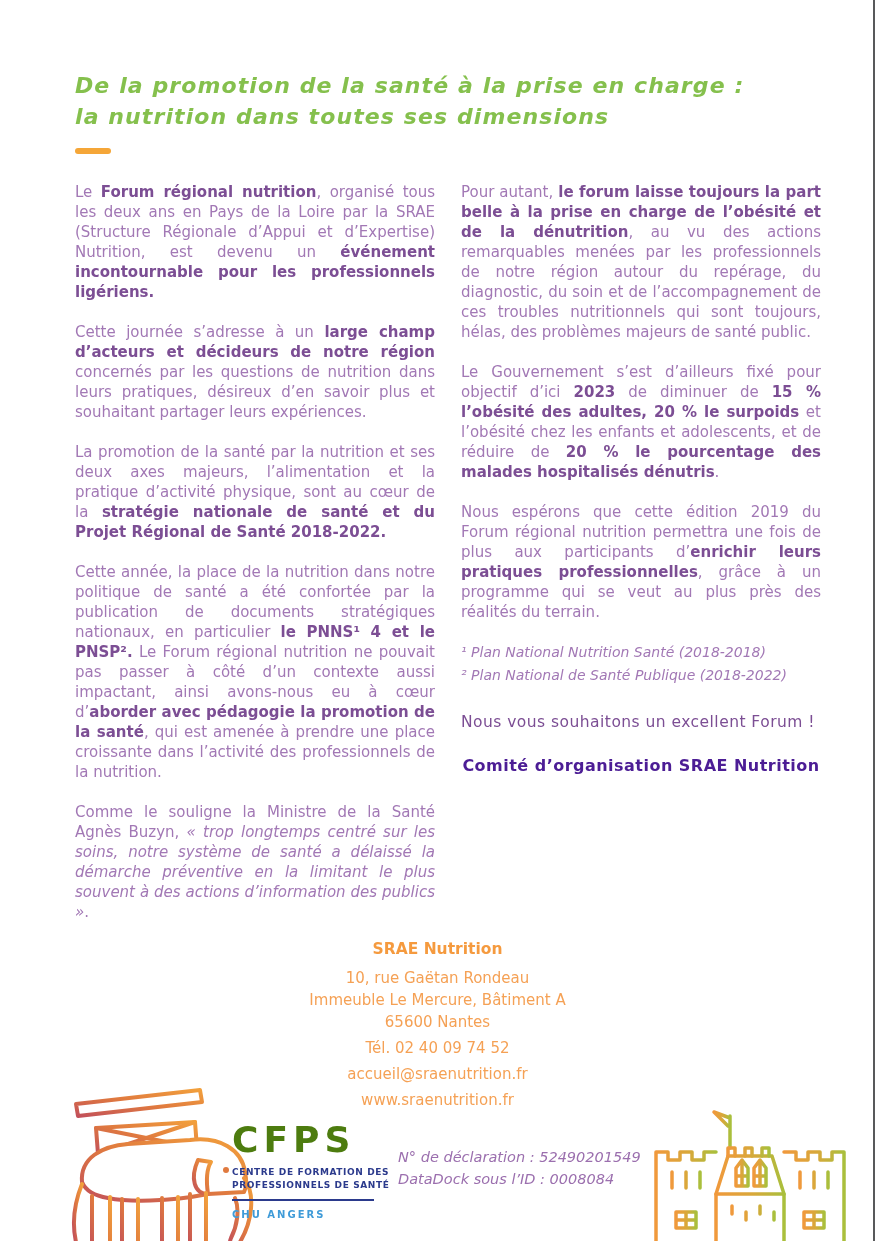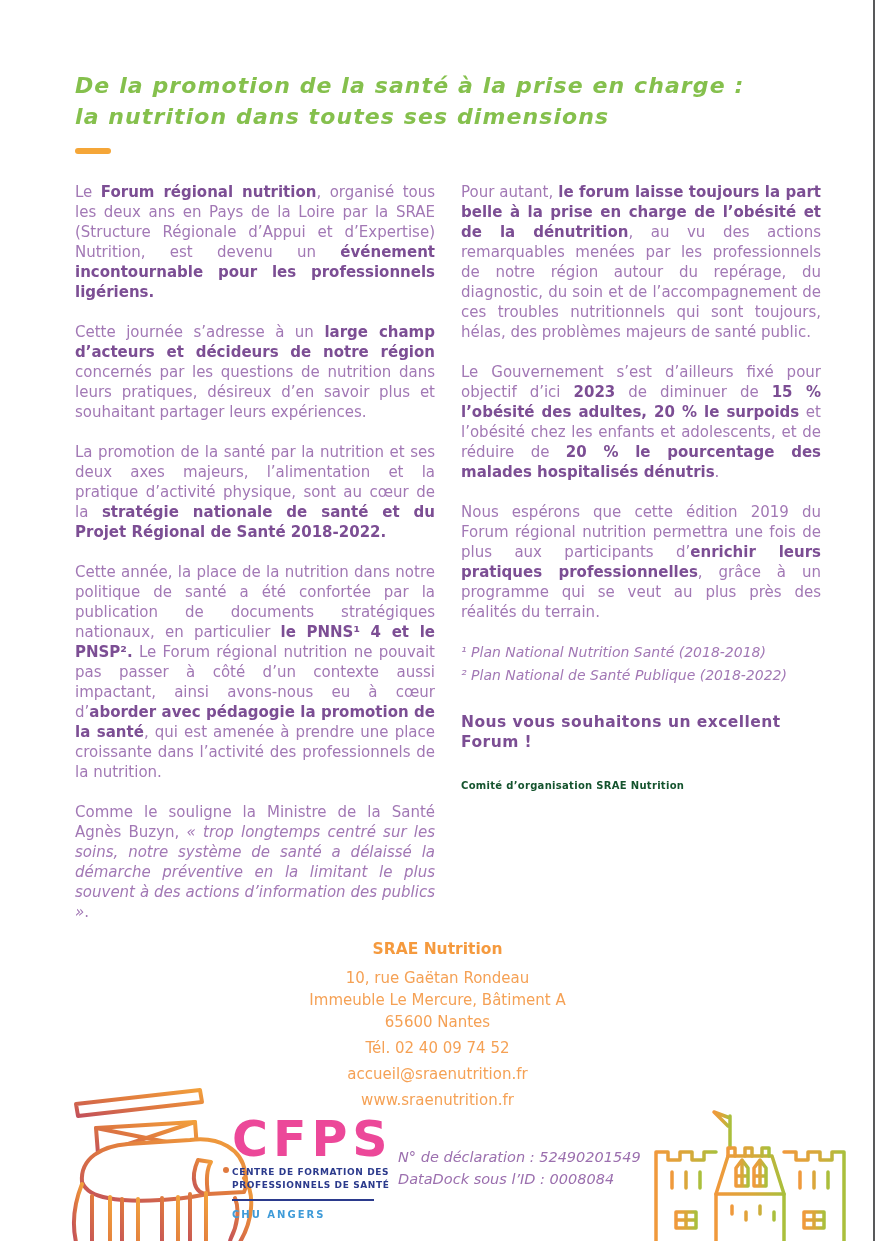--- a/index.html
+++ b/index.html
@@ -15,38 +15,38 @@
 
   
   .columns{position:absolute;left:75px;top:182px;width:746px;display:flex;gap:26px;}
   .col{width:364px;color:#a278b5;font-size:15px;line-height:20px;text-align:justify;}
   .col p{margin:0 0 20px 0;}
   .b{font-weight:bold;color:#7c4e94;}
   .i{font-style:italic;}
   .footnote{font-size:14px;font-style:italic;line-height:21px;margin:0 0 2px 0 !important;
             text-align:left;}
   .footnote-gap{margin-top:4px;}
-  .closing-wish{color:#7c4e94;font-weight:bold;font-size:15.5px;margin:26px 0 0 0 !important;
+  .closing-wish{color:#7c4e94;font-weight:normal;font-size:15.5px;margin:26px 0 0 0 !important;
                 text-align:left;letter-spacing:0.03em;}
-  .closing-committee{color:#14532d;font-weight:bold;font-size:10px;margin:24px 0 0 0 !important;
-                     text-align:left;letter-spacing:0.03em;}
+  .closing-committee{color:#4c1d95;font-weight:bold;font-size:16px;margin:24px 0 0 0 !important;
+                     text-align:center;letter-spacing:0.03em;}
 
   
   .contact{position:absolute;left:0;top:940px;width:875px;text-align:center;color:#f5a155;}
   .contact .name{font-weight:bold;font-size:15.5px;color:#f59a3e;margin-bottom:9px;}
   .contact .line{font-size:15px;line-height:22px;}
   .contact .spaced{margin-top:4px;}
   .contact a{color:#f5a155;text-decoration:none;}
 
   
   .elephant{position:absolute;left:48px;top:1082px;}
   .castle{position:absolute;left:642px;top:1094px;}
 
   .cfps{position:absolute;left:232px;top:1120px;width:160px;}
-  .cfps-acronym{font-size:49px;font-weight:bold;color:#ec4899;letter-spacing:5px;line-height:40px;}
+  .cfps-acronym{font-size:36px;font-weight:bold;color:#4d7c0f;letter-spacing:5px;line-height:40px;}
   .cfps-sub{margin-top:6px;font-size:9px;font-weight:bold;color:#2b3a8c;letter-spacing:0.6px;
             line-height:13px;}
   .cfps-divider{width:142px;border-top:2px solid #2b3a8c;margin:7px 0 8px 0;}
   .cfps-org{font-size:10px;font-weight:bold;color:#3f9bd8;letter-spacing:2px;}
 
   .registration{position:absolute;left:398px;top:1146px;color:#9b6fae;font-style:italic;
                 font-size:14.5px;line-height:22px;}
 </style>
 </head>
 <body>

